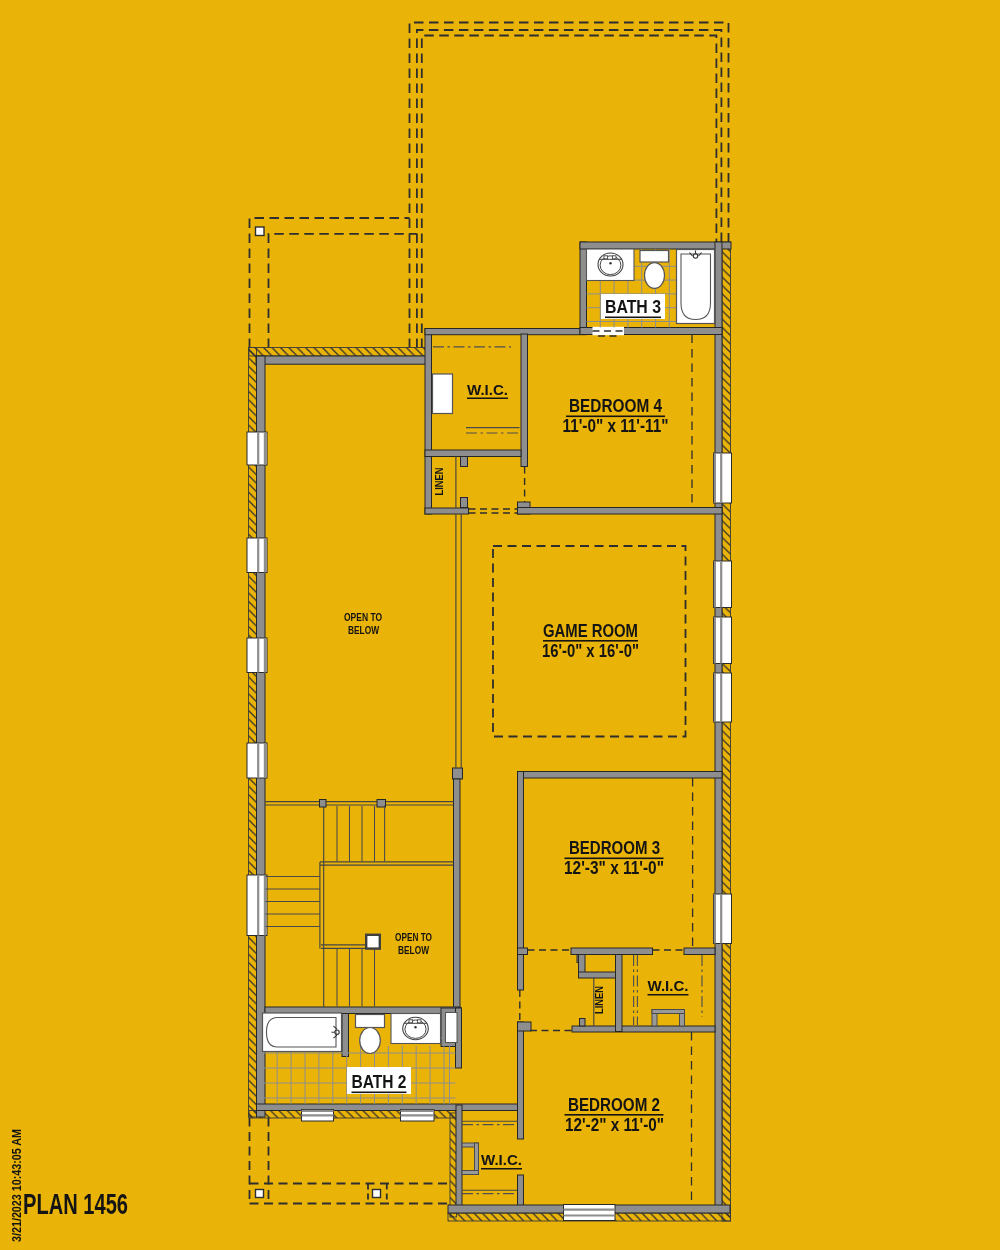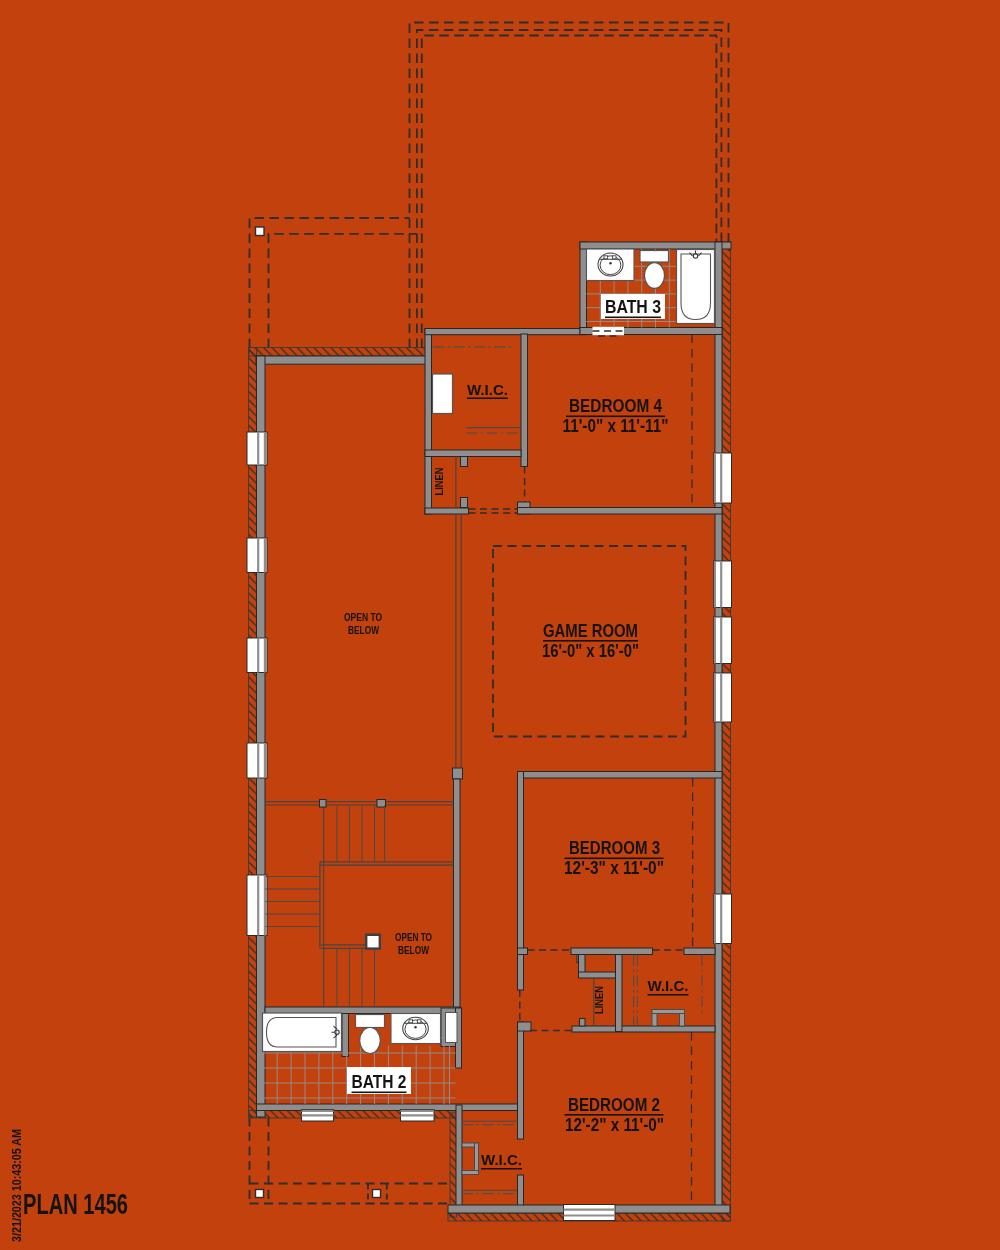--- a/index.html
+++ b/index.html
@@ -1,20 +1,20 @@
 <!DOCTYPE html>
 <html><head>
 <meta charset="utf-8">
 <style>
 html,body{margin:0;padding:0;background:#fff;}
 svg text{font-family:"Liberation Sans",sans-serif;font-weight:bold;fill:#141414;}
 </style>
 </head>
 <body>
-<div style="position:relative;width:1000px;height:1250px;background:#c2410c;">
+<div style="position:relative;width:1000px;height:1250px;background:#eab308;">
 <svg width="1000" height="1250" viewBox="0 0 1000 1250">
 <defs>
 <pattern id="hat" width="8.4" height="8.4" patternUnits="userSpaceOnUse">
 <path d="M-2,-2 L10.4,10.4 M-2,6.4 L2,10.4 M6.4,-2 L10.4,2" stroke="#2e2e2e" stroke-width="1.2"></path>
 </pattern>
 </defs>
 
 <path d="M409.5,348 V22.5 H728.5 V242" fill="none" stroke="#2e2e2e" stroke-width="1.8" stroke-dasharray="9.5 5.5"></path>
 
 <path d="M416.9,348 V30 H721.4 V242" fill="none" stroke="#2e2e2e" stroke-width="1.8" stroke-dasharray="9.5 5.5"></path>

